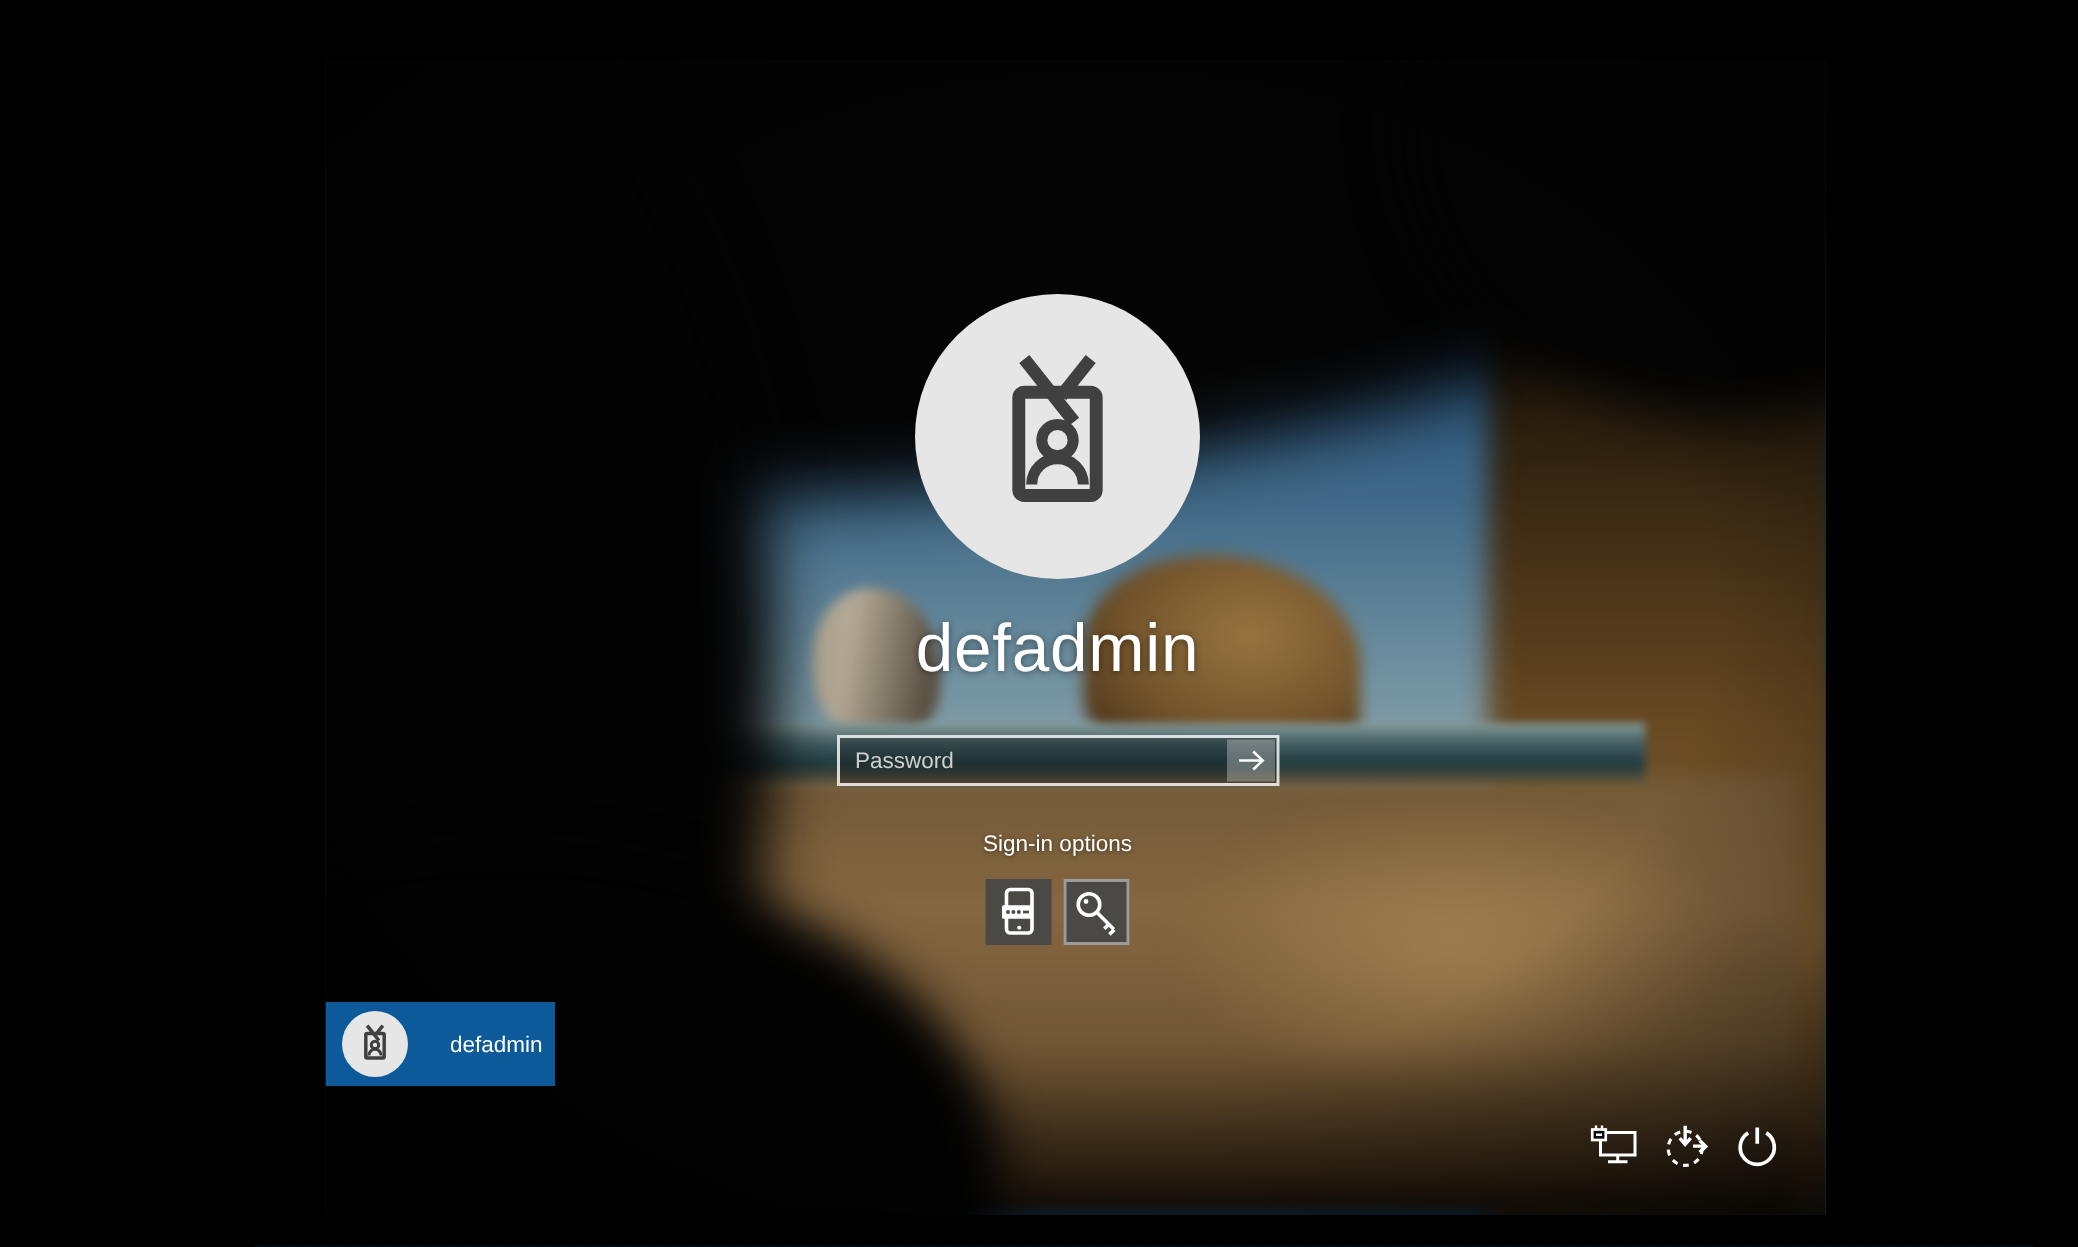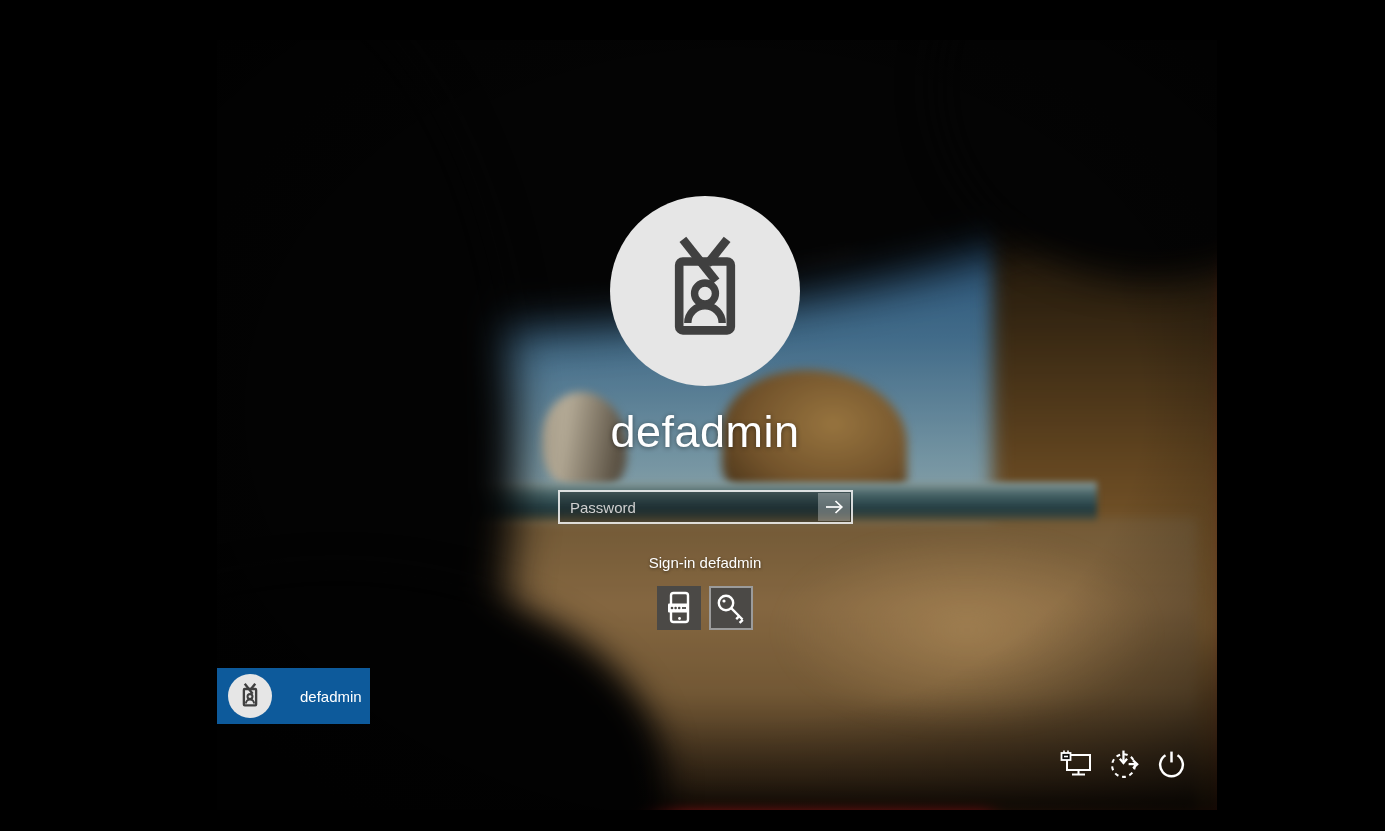--- a/index.html
+++ b/index.html
@@ -5,21 +5,21 @@
   * { margin:0; padding:0; box-sizing:border-box; }
   html,body { background:#000; }
   body {
     width:1385px; height:831px; position:relative; overflow:hidden;
     font-family:"Liberation Sans","DejaVu Sans",sans-serif; color:#fff;
   }
 
   
   .screen {
     position:absolute; left:217px; top:40px; width:1000px; height:770px;
-    overflow:hidden; background:#b91c1c;
+    overflow:hidden; background:#0c4a6e;
   }
   .bg { position:absolute; inset:0; }
   .bg > div { position:absolute; }
   .sky    { left:250px; top:55px; width:650px; height:440px;
             background:linear-gradient(180deg,#173f6b 0%,#2a5d8d 28%,#4f81a5 55%,#8ab1c2 82%,#b3cbcf 100%); }
   .cloud  { left:545px; top:185px; width:95px; height:34px; background:rgba(236,241,243,.85);
             border-radius:50%; filter:blur(8px); }
   .rock-right { left:775px; top:90px; width:235px; height:690px; filter:blur(9px);
             background:linear-gradient(180deg,#120c06 0%,#3a2a14 25%,#7a5628 50%,#a87c42 72%,#6b4c28 88%,#241808 100%); }
   .rock-big   { left:505px; top:330px; width:185px; height:135px; filter:blur(5px);
@@ -151,21 +151,21 @@
     <button class="pwd-submit">
       <span>
         <svg width="22" height="22" viewBox="0 0 22 22" fill="none" stroke="#fff" stroke-width="1.7">
           <path d="M3 11 H18.5"></path>
           <path d="M12.5 5 L18.8 11 L12.5 17"></path>
         </svg>
       </span>
     </button>
   </div>
 
-  <div class="signin-label">Sign-in defadmin</div>
+  <div class="signin-label">Sign-in options</div>
   <div class="signin-buttons">
     <button class="signin-opt">
       <span>
         <svg width="44" height="44" viewBox="0 0 44 44">
           <rect x="14" y="7" width="17" height="29" rx="2.5" fill="none" stroke="#fff" stroke-width="2.4"></rect>
           <circle cx="22.5" cy="32.5" r="1.4" fill="#fff"></circle>
           <rect x="11" y="17.5" width="20" height="9" rx="1" fill="#fff"></rect>
           <circle cx="15" cy="22" r="1.3" fill="#4b4946"></circle>
           <circle cx="18.6" cy="22" r="1.3" fill="#4b4946"></circle>
           <circle cx="22.2" cy="22" r="1.3" fill="#4b4946"></circle>

